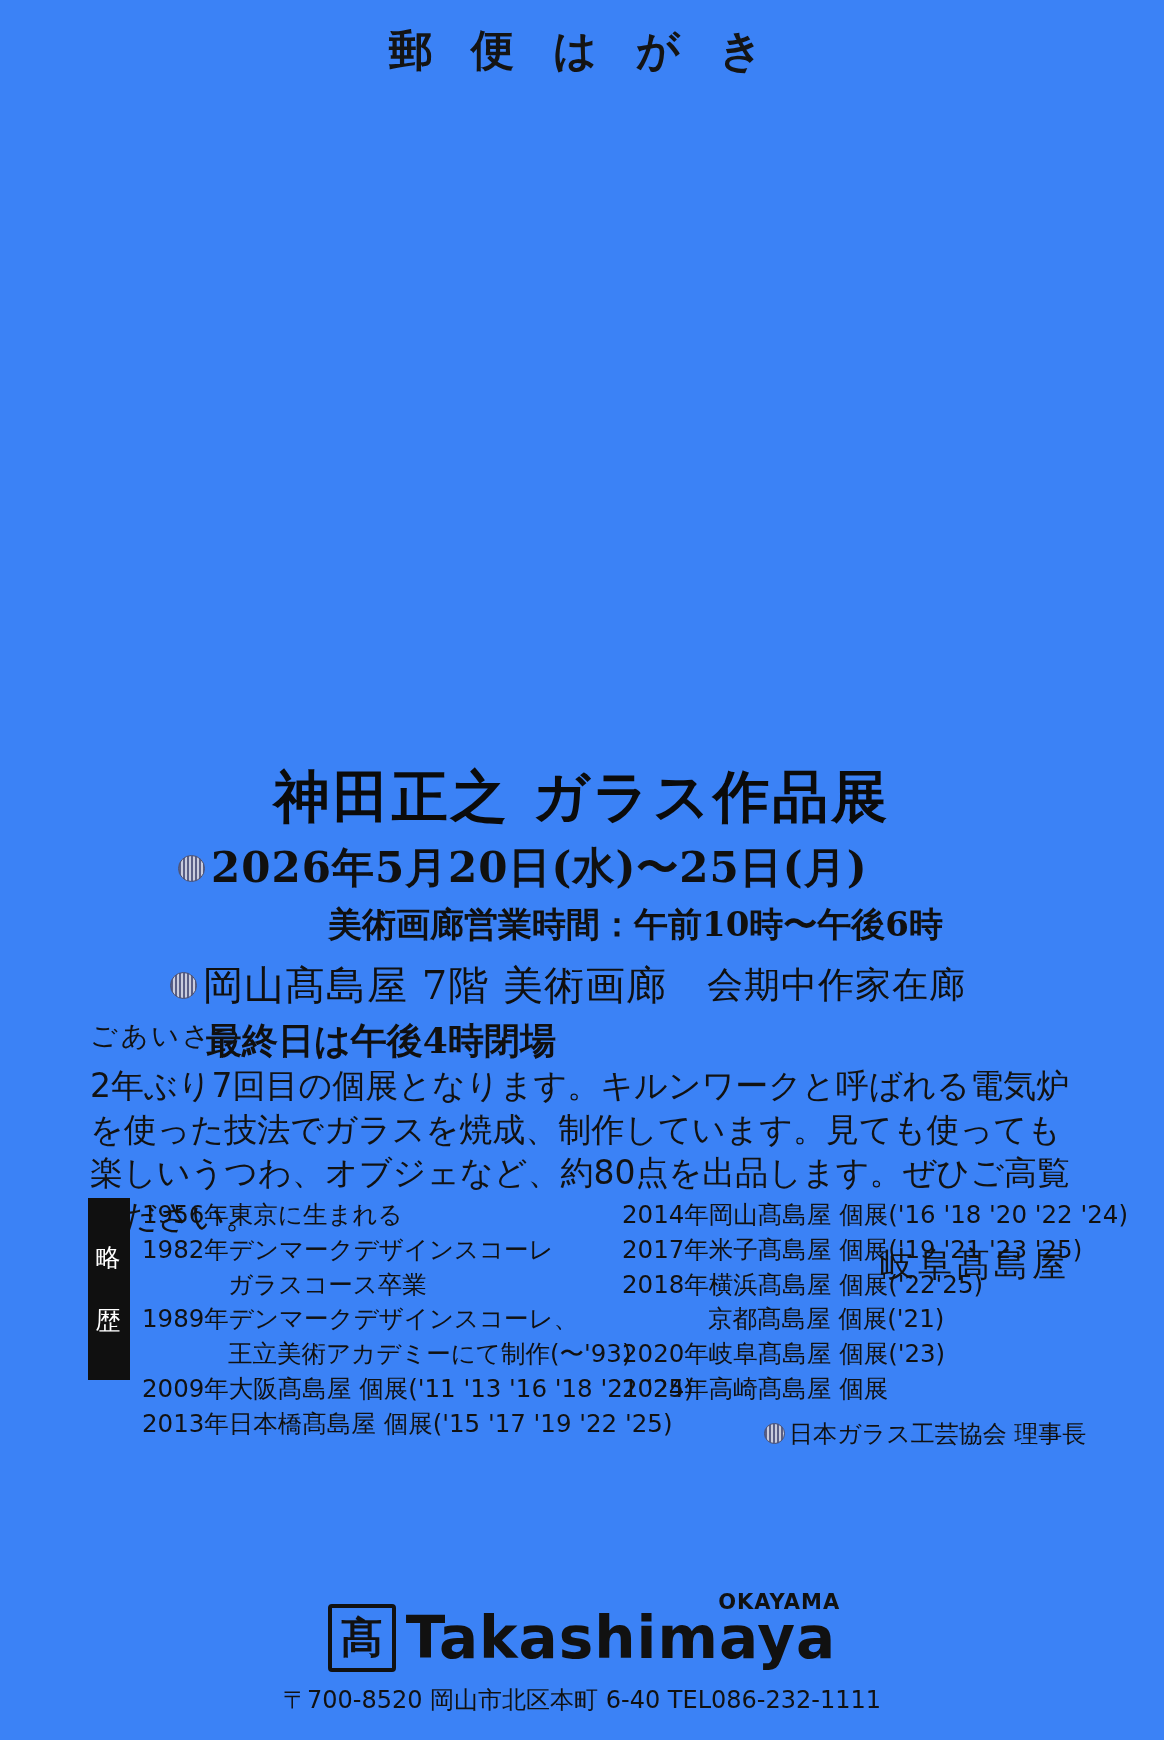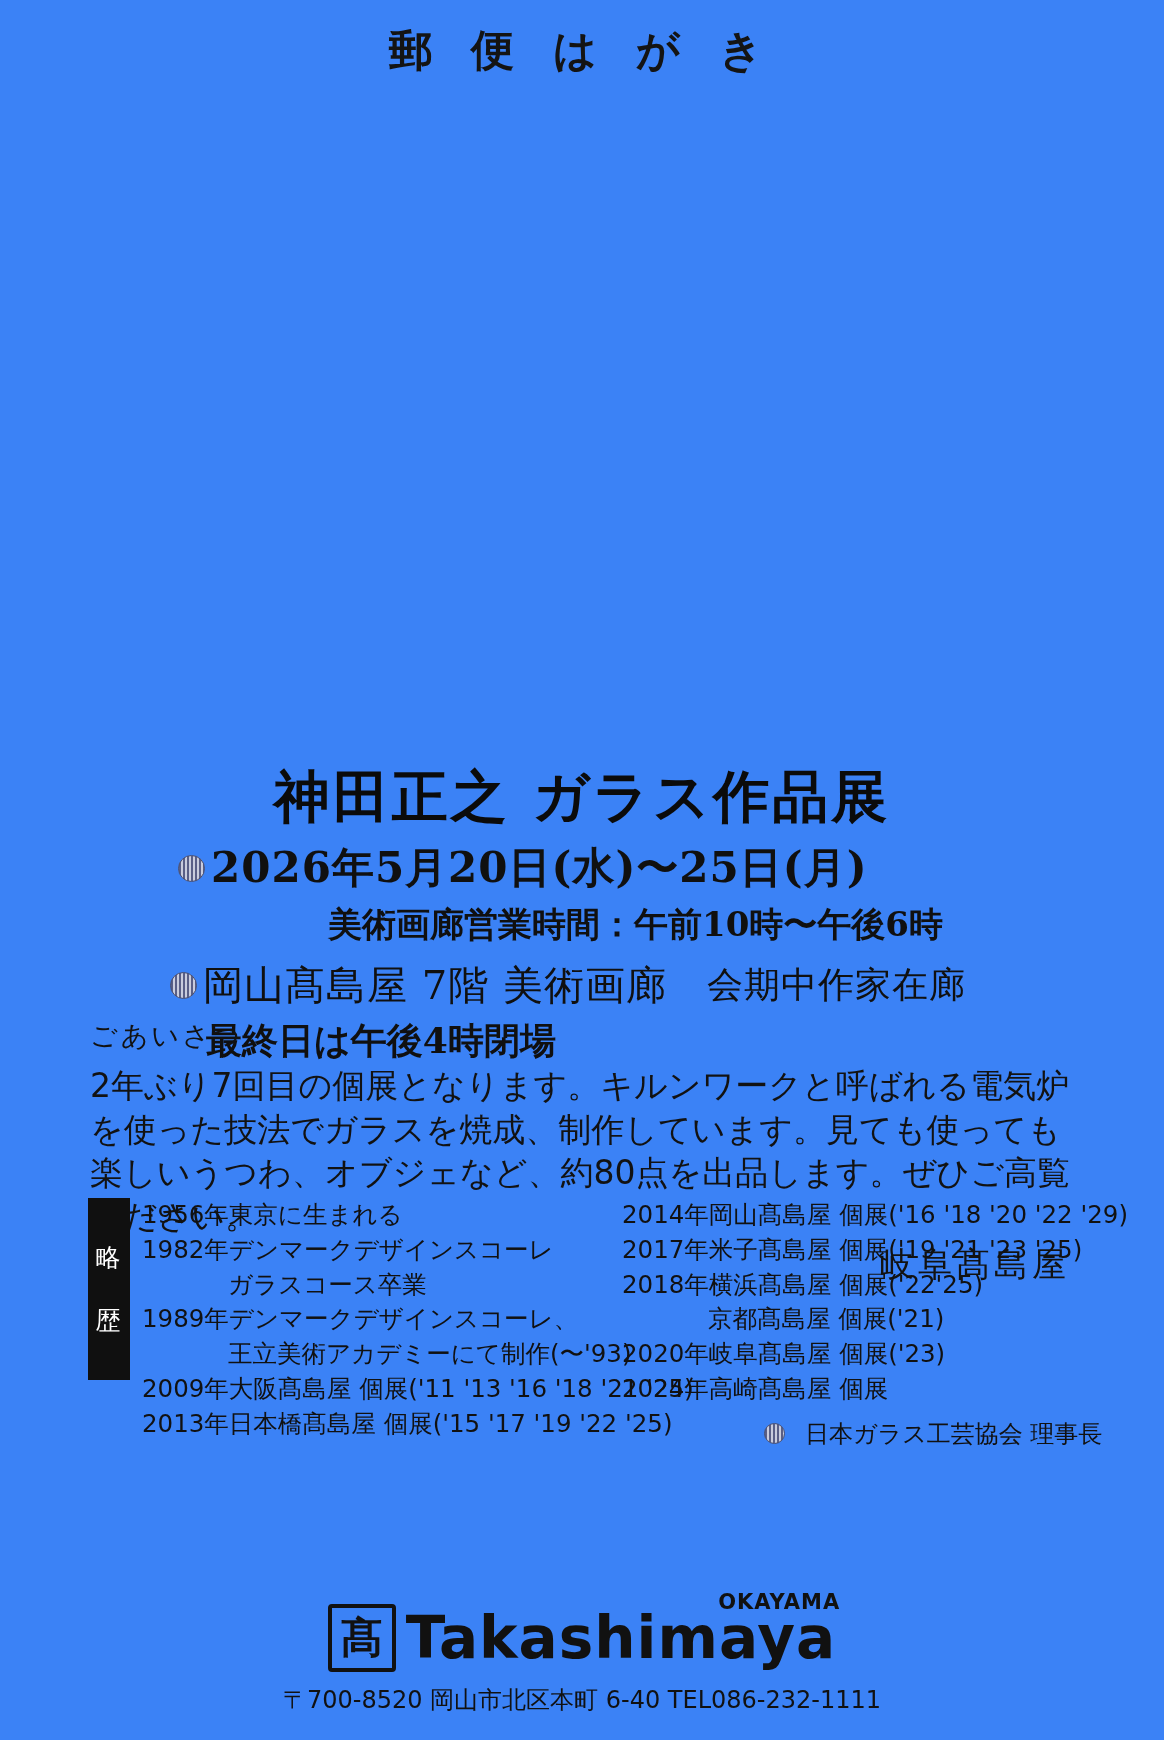--- a/index.html
+++ b/index.html
@@ -181,21 +181,20 @@
   .bio-year { display: inline-block; min-width: 86px; }
   .bio-indent { padding-left: 86px; }
 
   .assoc {
     margin-top: 10px;
     padding-left: 142px;
     display: flex;
     align-items: center;
     font-family: "DejaVu Sans", sans-serif;
     font-size: 24px;
-    gap: 16px;
   }
   .assoc .bullet {
     width: 19px;
     height: 19px;
     margin-right: 4px;
   }
 
   
   .footer {
     position: absolute;
@@ -304,21 +303,21 @@
         </div>
         <div class="bio-row">
           <span class="bio-year">2009年</span><span>大阪髙島屋 個展('11 '13 '16 '18 '21 '25)</span>
         </div>
         <div class="bio-row">
           <span class="bio-year">2013年</span><span>日本橋髙島屋 個展('15 '17 '19 '22 '25)</span>
         </div>
       </div>
       <div class="bio-col bio-col-right">
         <div class="bio-row">
-          <span class="bio-year">2014年</span><span>岡山髙島屋 個展('16 '18 '20 '22 '29)</span>
+          <span class="bio-year">2014年</span><span>岡山髙島屋 個展('16 '18 '20 '22 '24)</span>
         </div>
         <div class="bio-row">
           <span class="bio-year">2017年</span><span>米子髙島屋 個展('19 '21 '23 '25)</span>
         </div>
         <div class="bio-row">
           <span class="bio-year">2018年</span><span>横浜髙島屋 個展('22'25)</span>
         </div>
         <div class="bio-row bio-indent">
           <span>京都髙島屋 個展('21)</span>
         </div>

